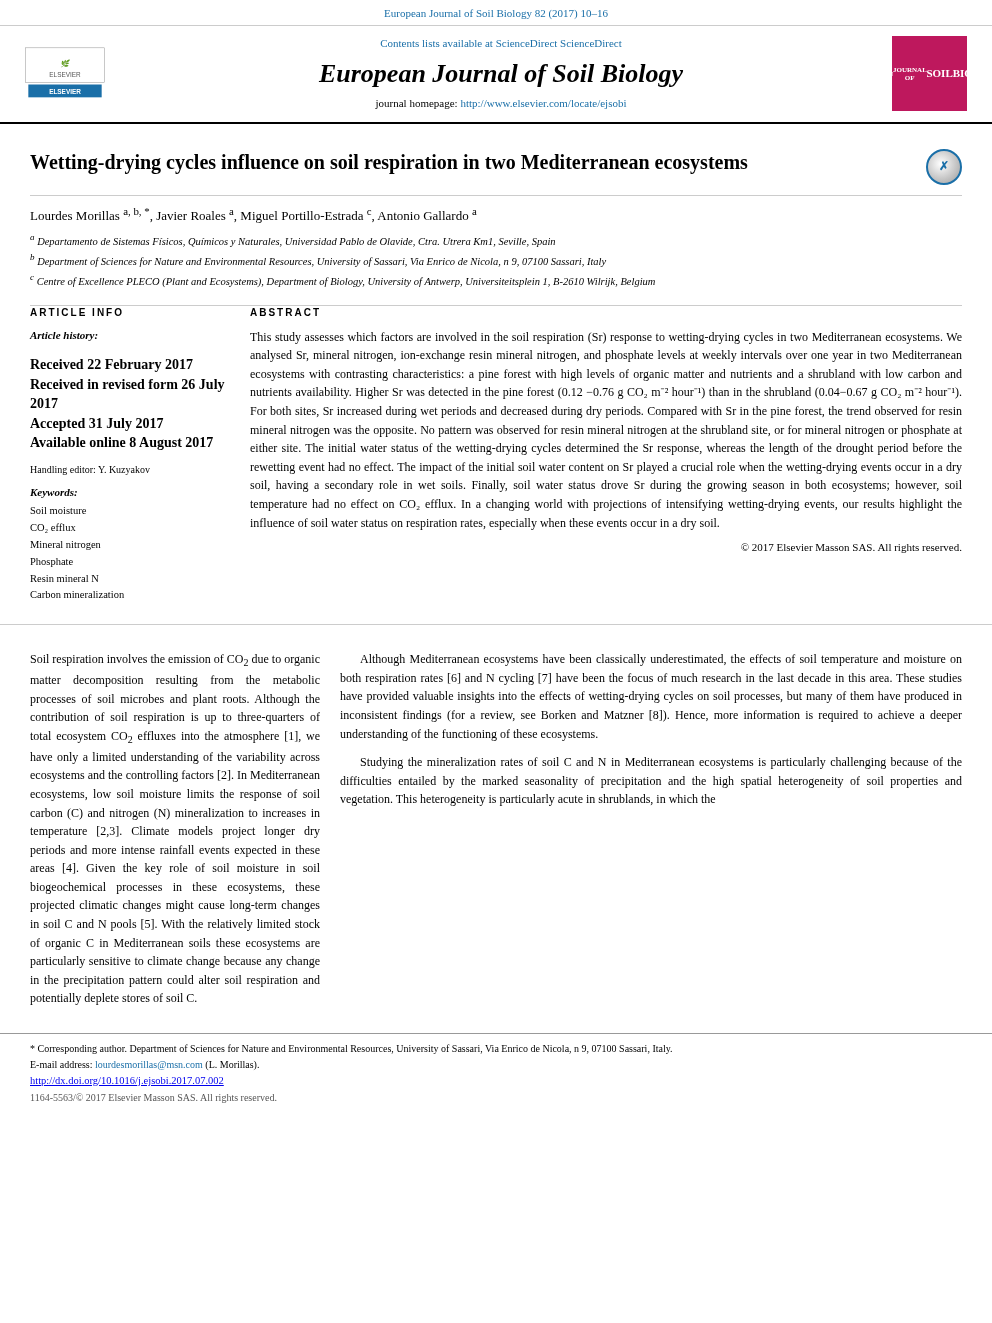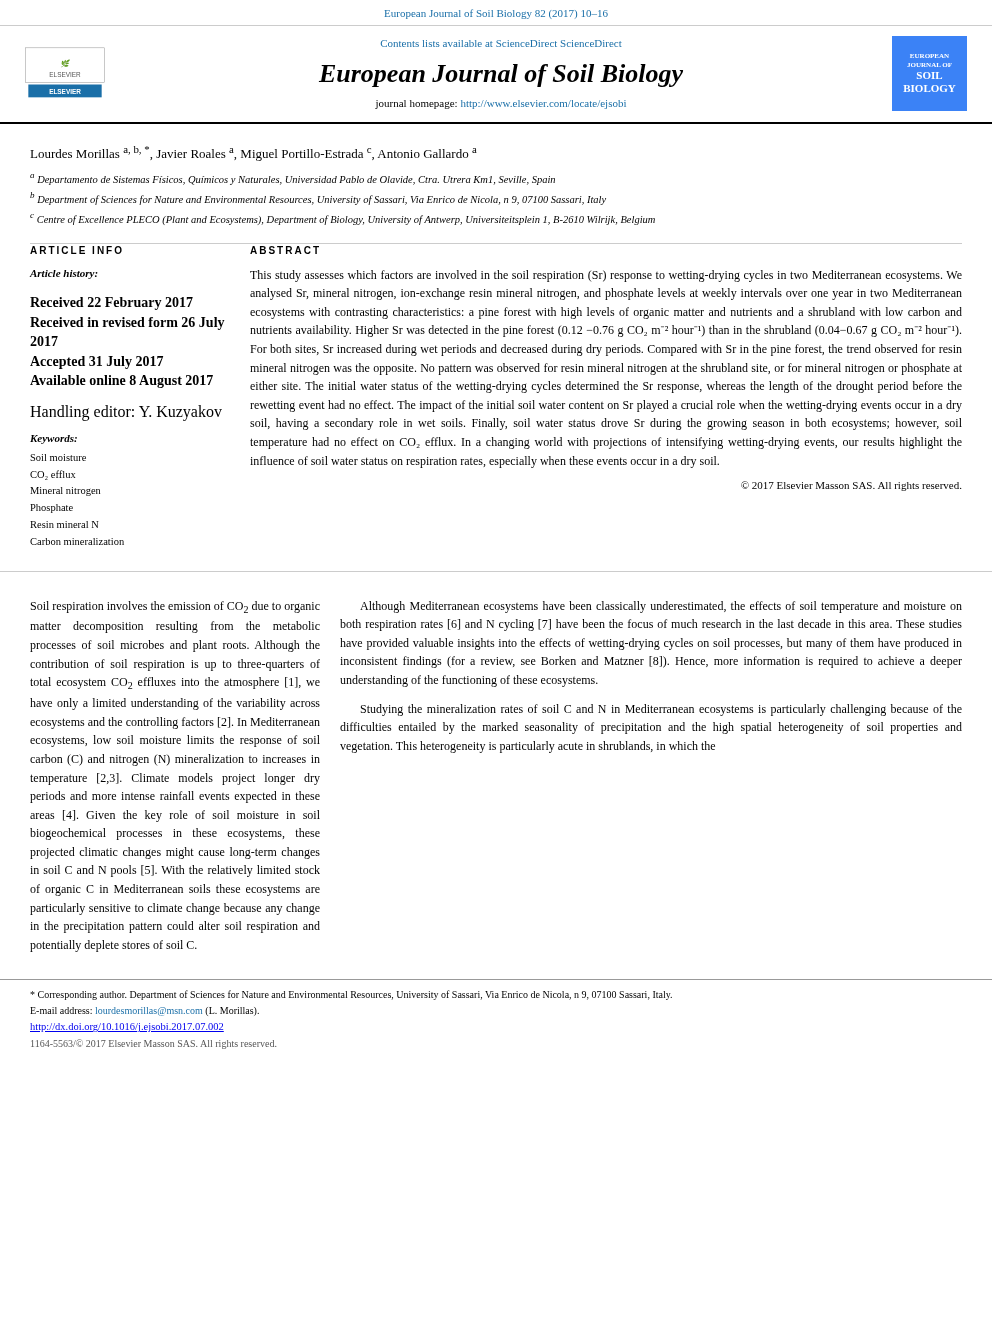--- a/index.html
+++ b/index.html
@@ -59,23 +59,22 @@
     .journal-homepage a {
       color: #1a6fa8;
       text-decoration: none;
     }
     .header-right {
       width: 80px;
     }
     .soil-bio-badge {
       width: 75px;
       height: 75px;
-      background: #3b82f6;
-      display: flex;
-      flex-direction: column;
+      background: #be185d;
+      display: flex;
       align-items: center;
       justify-content: center;
       color: white;
       font-size: 9px;
       font-weight: bold;
       text-align: center;
       line-height: 1.2;
     }
     .soil-bio-badge .ejsb {
       font-size: 7px;
@@ -230,21 +229,21 @@
       font-size: 10.5px;
       color: #1a6fa8;
       margin-bottom: 2px;
     }
     .issn-line {
       font-size: 10px;
       color: #555;
     }
     .handling-editor {
       margin-top: 6px;
-      font-size: 16px;
+      font-size: 10px;
     }
   </style>
 </head>
 <body>
 
 <div class="top-banner">
   <span>European Journal of Soil Biology 82 (2017) 10–16</span>
 </div>
 
 <div class="header-section">
@@ -273,20 +272,24 @@
     <div class="soil-bio-badge">
       <div class="ejsb">EUROPEAN</div>
       <div class="ejsb">JOURNAL OF</div>
       <div style="font-size:11px;">SOIL</div>
       <div style="font-size:11px;">BIOLOGY</div>
     </div>
   </div>
 </div>
 
 <div class="content-area">
+  <div class="article-title-section">
+    <div style="font-size:20px;font-weight:bold;line-height:1.3;max-width:850px;">Wetting-drying cycles influence on soil respiration in two Mediterranean ecosystems</div>
+    <div class="crossmark-circle" style="width:36px;height:36px;border-radius:50%;border:2px solid #1a6fa8;display:flex;align-items:center;justify-content:center;font-size:12px;font-weight:bold;color:#1a6fa8;flex-shrink:0;">✗</div>
+  </div>
 
   <div class="authors-section">
     <div>
       <span>Lourdes Morillas <sup>a, b, *</sup>, </span>
       <span>Javier Roales <sup>a</sup>, </span>
       <span>Miguel Portillo-Estrada <sup>c</sup>, </span>
       <span>Antonio Gallardo <sup>a</sup></span>
     </div>
     <div class="affiliations">
       <div class="affil-item">

